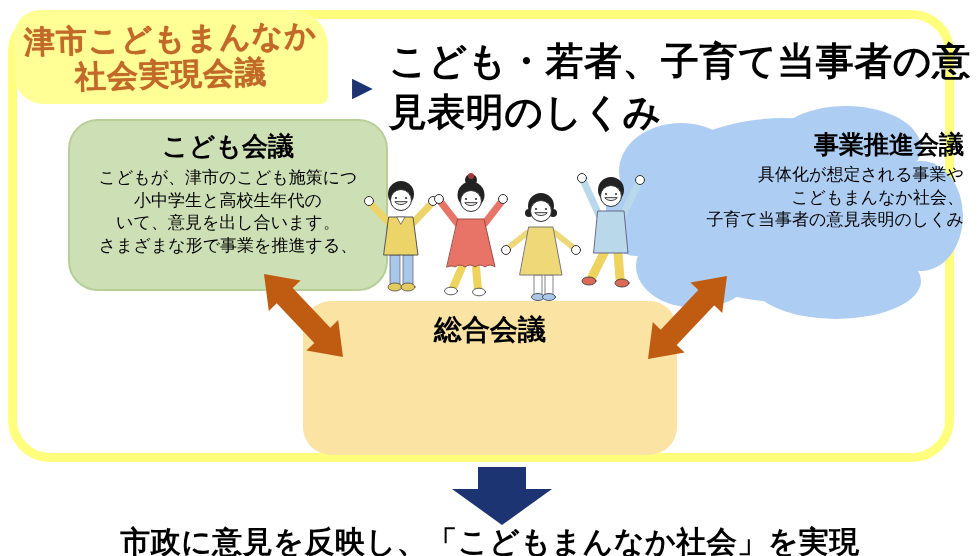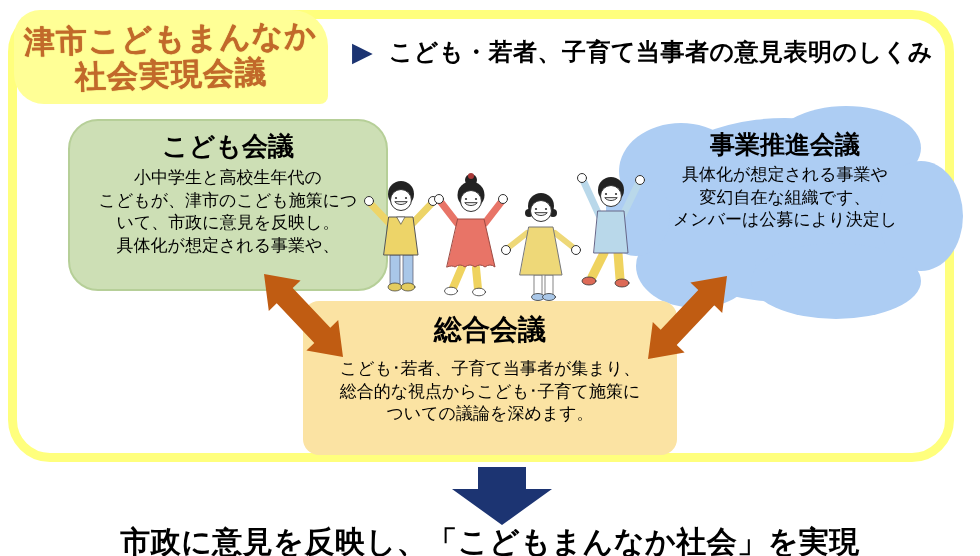--- a/index.html
+++ b/index.html
@@ -21,41 +21,41 @@
   .badge-line {
     font-weight:800; color:#c2692a; font-size:31px; line-height:1.16;
     letter-spacing:1px; transform:rotate(-1.5deg);
     text-shadow:0 0 1px #b05f20;
   }
   .title-row {
     position:absolute; left:352px; top:36px; display:flex; align-items:center;
     gap:16px; z-index:5;
   }
   .title-arrow { color:#1c3472; font-size:27px; line-height:1; }
-  .title-text { font-size:24px; font-weight:600; color:#000; letter-spacing:0.5px; }
+  .title-text { font-size:38px; font-weight:600; color:#000; letter-spacing:0.5px; }
 
   .box { position:absolute; box-sizing:border-box; text-align:center; z-index:3; }
   .box-title { font-size:26px; font-weight:700; color:#000; }
   .bline { font-size:17px; line-height:1.33; color:#000; }
 
   .green-box {
     left:68px; top:119px; width:320px; height:172px;
     background:#cddfb5; border:2px solid #b6cf98; border-radius:30px;
     padding-top:8px;
   }
   .green-box .box-title { margin-bottom:3px; }
 
-  .cloud-wrap { position:absolute; left:606px; top:96px; width:358px; height:228px; z-index:3; text-align:center; }
+  .cloud-wrap { position:absolute; left:606px; top:96px; width:358px; height:228px; z-index:3; text-align:right; }
   .cloud-svg { position:absolute; left:0; top:0; width:358px; height:228px; }
   .cloud-text { position:relative; padding-top:32px; z-index:2; }
   .cloud-text .box-title { font-size:25px; margin-bottom:3px; }
 
   .yellow-box {
     left:303px; top:301px; width:374px; height:154px;
-    background:#fbe3a3; border-radius:16px; padding-top:10px;
+    background:#fbe3a3; border-radius:28px; padding-top:10px;
   }
   .yellow-box .box-title { font-size:28px; margin-bottom:9px; }
 
   .arrow-svg { position:absolute; z-index:4; }
   .arrow-left { left:256px; top:268px; }
   .arrow-right { left:640px; top:270px; transform:scaleX(-1); }
   .children-svg { position:absolute; left:356px; top:173px; z-index:5; }
   .down-arrow-svg { position:absolute; left:452px; top:467px; z-index:2; }
 
   .footer-text {
@@ -76,56 +76,51 @@
   </div>
 
   <div class="title-row">
     <span class="title-arrow">▶</span>
     <span class="title-text">こども・若者、子育て当事者の意見表明のしくみ</span>
   </div>
 
   <div class="box green-box">
     <div class="box-title">こども会議</div>
     <div>
+      <div class="bline">こどもが、津市のこども施策につ</div>
       <div class="bline">小中学生と高校生年代の</div>
-      <div class="bline">こどもが、津市のこども施策につ</div>
-      <div class="bline">いて、市政に意見を反映し。</div>
-      <div class="bline">具体化が想定される事業や、</div>
+      <div class="bline">いて、意見を出し合います。</div>
+      <div class="bline">さまざまな形で事業を推進する、</div>
     </div>
   </div>
 
   <div class="cloud-wrap">
     <svg class="cloud-svg" viewBox="0 0 358 228" aria-hidden="true">
       <g fill="#adcdf3">
         <ellipse cx="179" cy="114" rx="148" ry="92"></ellipse>
         <ellipse cx="75" cy="75" rx="62" ry="48"></ellipse>
         <ellipse cx="240" cy="52" rx="75" ry="42"></ellipse>
         <ellipse cx="315" cy="120" rx="42" ry="55"></ellipse>
         <ellipse cx="90" cy="170" rx="60" ry="42"></ellipse>
         <ellipse cx="230" cy="185" rx="85" ry="38"></ellipse>
         <ellipse cx="30" cy="120" rx="34" ry="40"></ellipse>
       </g>
     </svg>
     <div class="cloud-text">
       <div class="box-title">事業推進会議</div>
       <div>
         <div class="bline">具体化が想定される事業や</div>
-        <div class="bline">変幻自在な組織です、</div>
-        <div class="bline">メンバーは公募により決定し</div>
+        <div class="bline">こどもまんなか社会、</div>
+        <div class="bline">子育て当事者の意見表明のしくみ</div>
       </div>
     </div>
   </div>
 
   <div class="box yellow-box">
     <div class="box-title">総合会議</div>
-    <div>
-      <div class="bline">こども･若者、子育て当事者が集まり、</div>
-      <div class="bline">総合的な視点からこども･子育て施策に</div>
-      <div class="bline">ついての議論を深めます。</div>
-    </div>
   </div>
 
   <svg class="arrow-svg arrow-left" width="95" height="96" viewBox="0 0 95 96" aria-hidden="true">
     <polygon points="8,6 12.8,42.9 20.7,35.3 58.3,74.9 50.4,82.5 87,89 82.2,52.1 74.3,59.7 36.7,20.1 44.6,12.5" fill="#c05c12"></polygon>
   </svg>
   <svg class="arrow-svg arrow-right" width="95" height="96" viewBox="0 0 95 96" aria-hidden="true">
     <polygon points="8,6 12.8,42.9 20.7,35.3 58.3,74.9 50.4,82.5 87,89 82.2,52.1 74.3,59.7 36.7,20.1 44.6,12.5" fill="#c05c12"></polygon>
   </svg>
 
   <svg class="children-svg" width="296" height="133" viewBox="0 0 296 133" aria-hidden="true">

